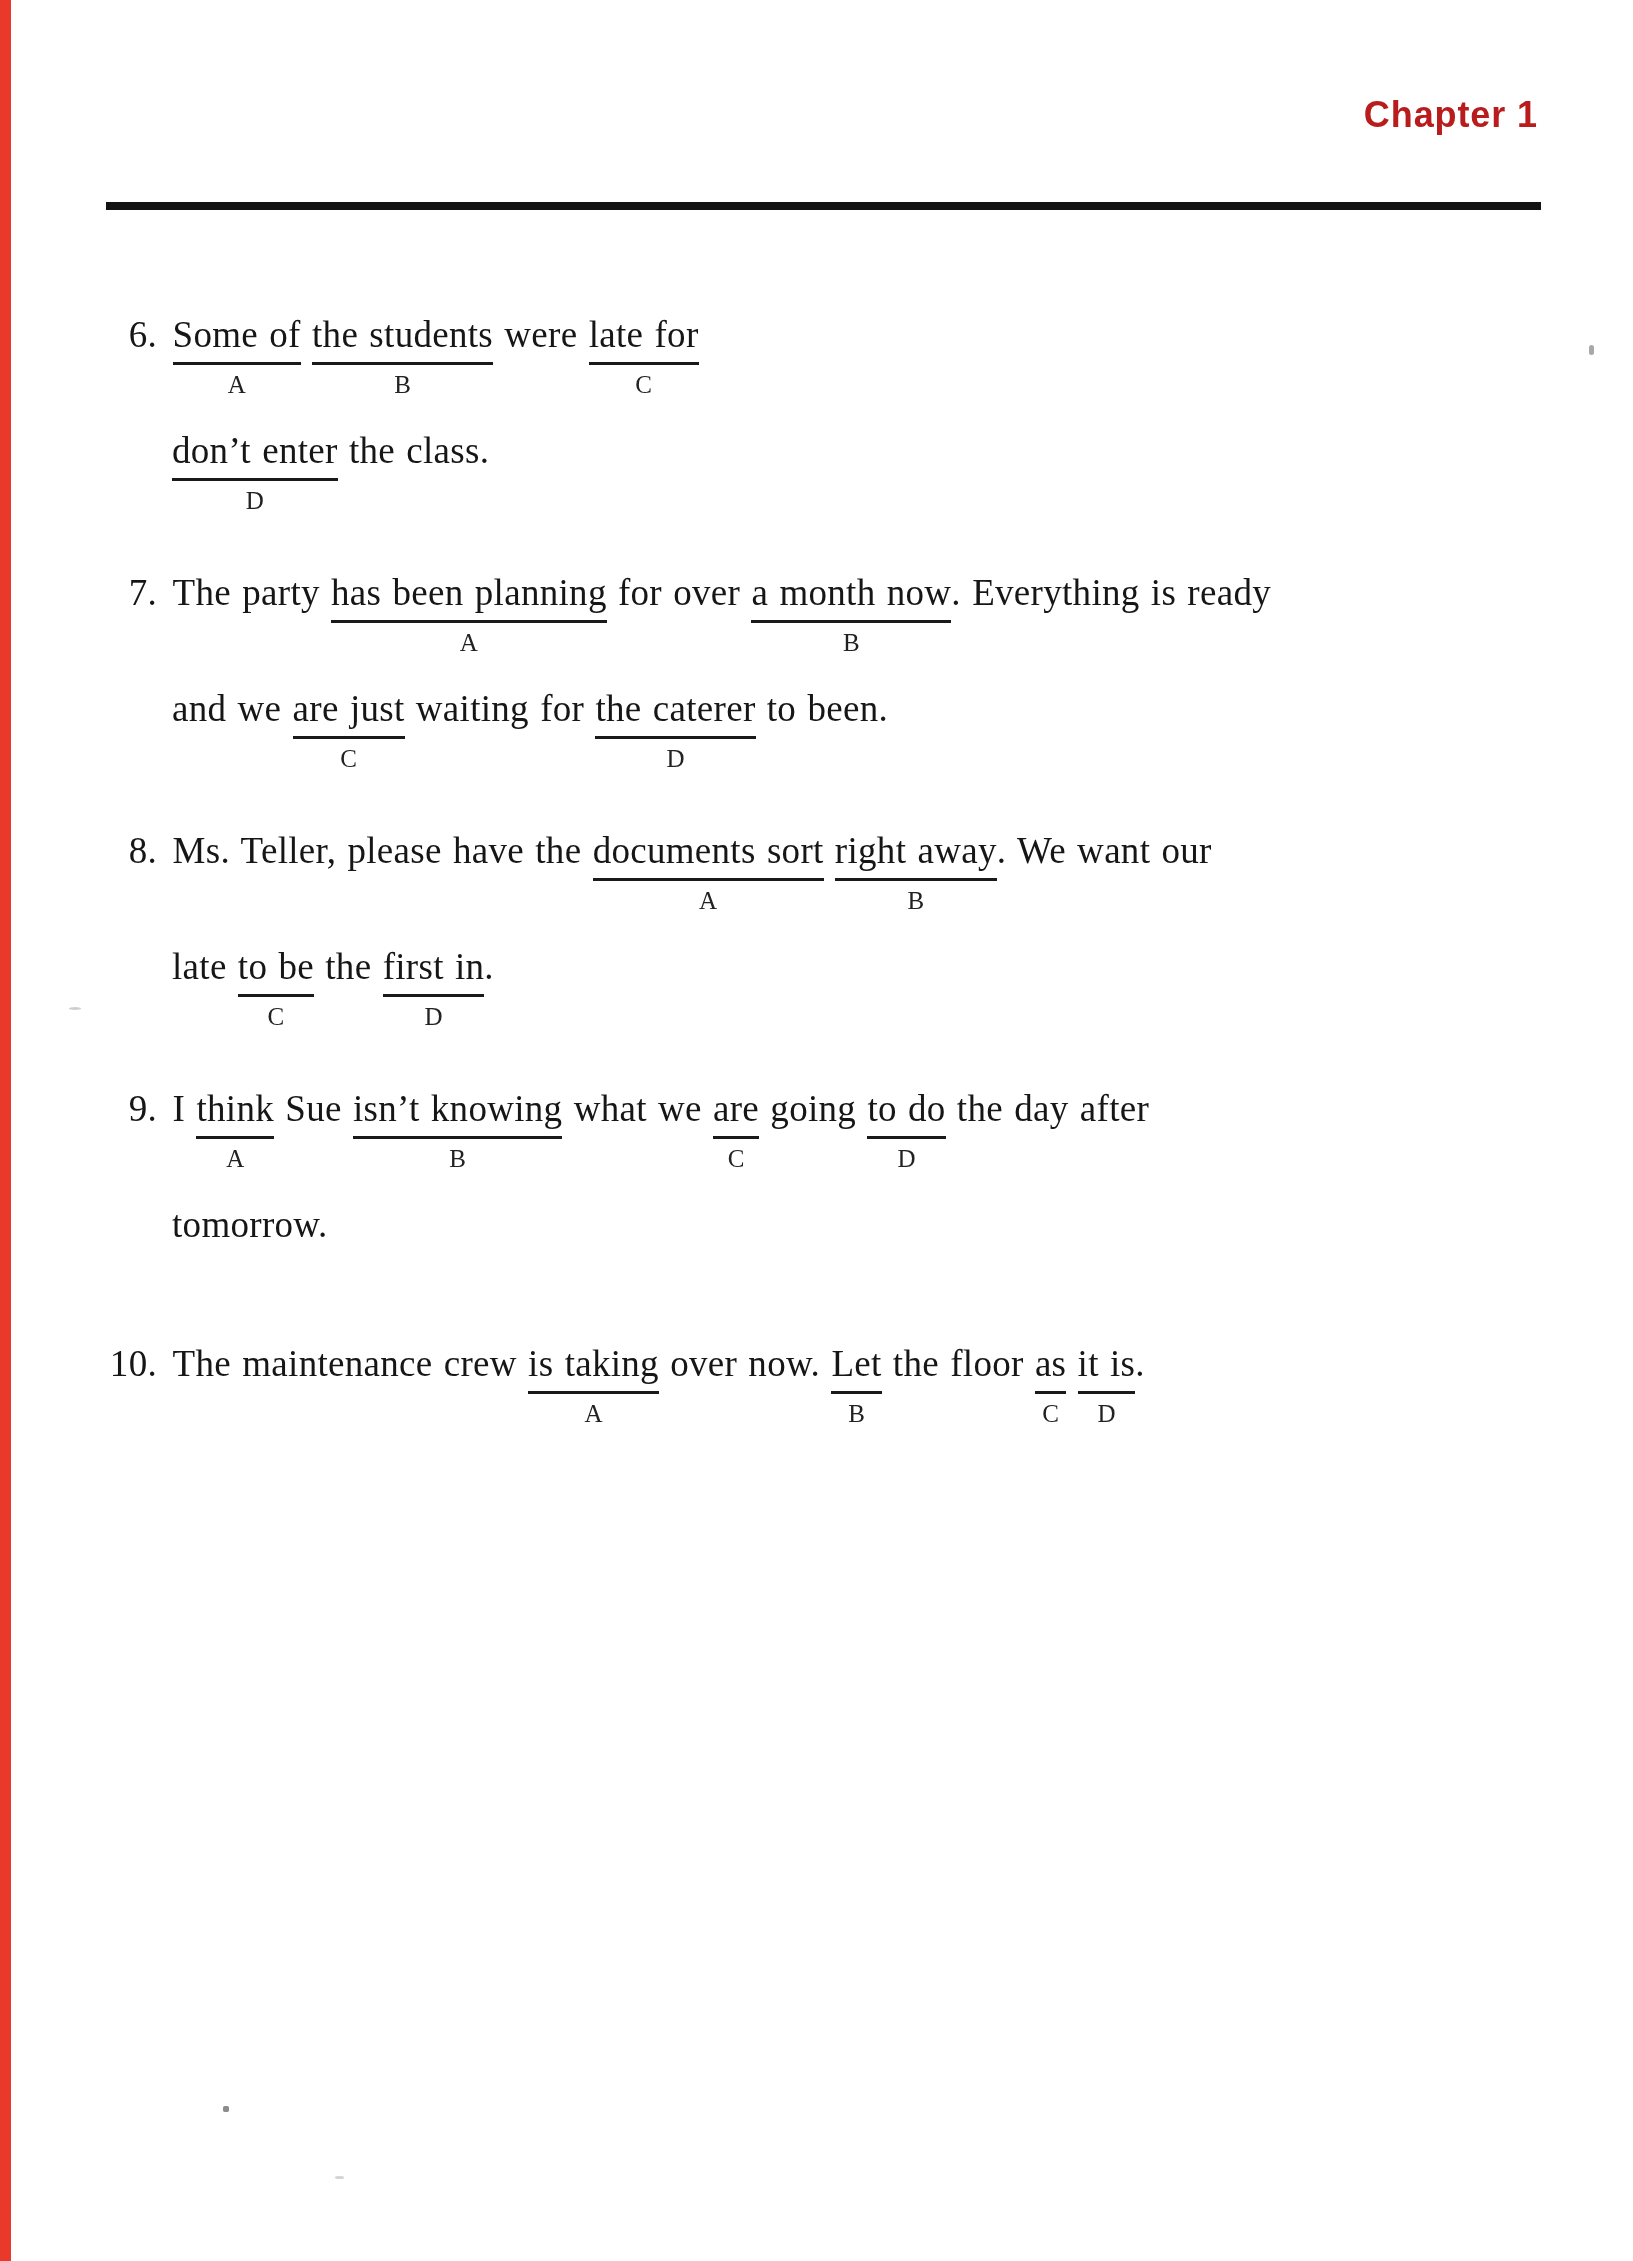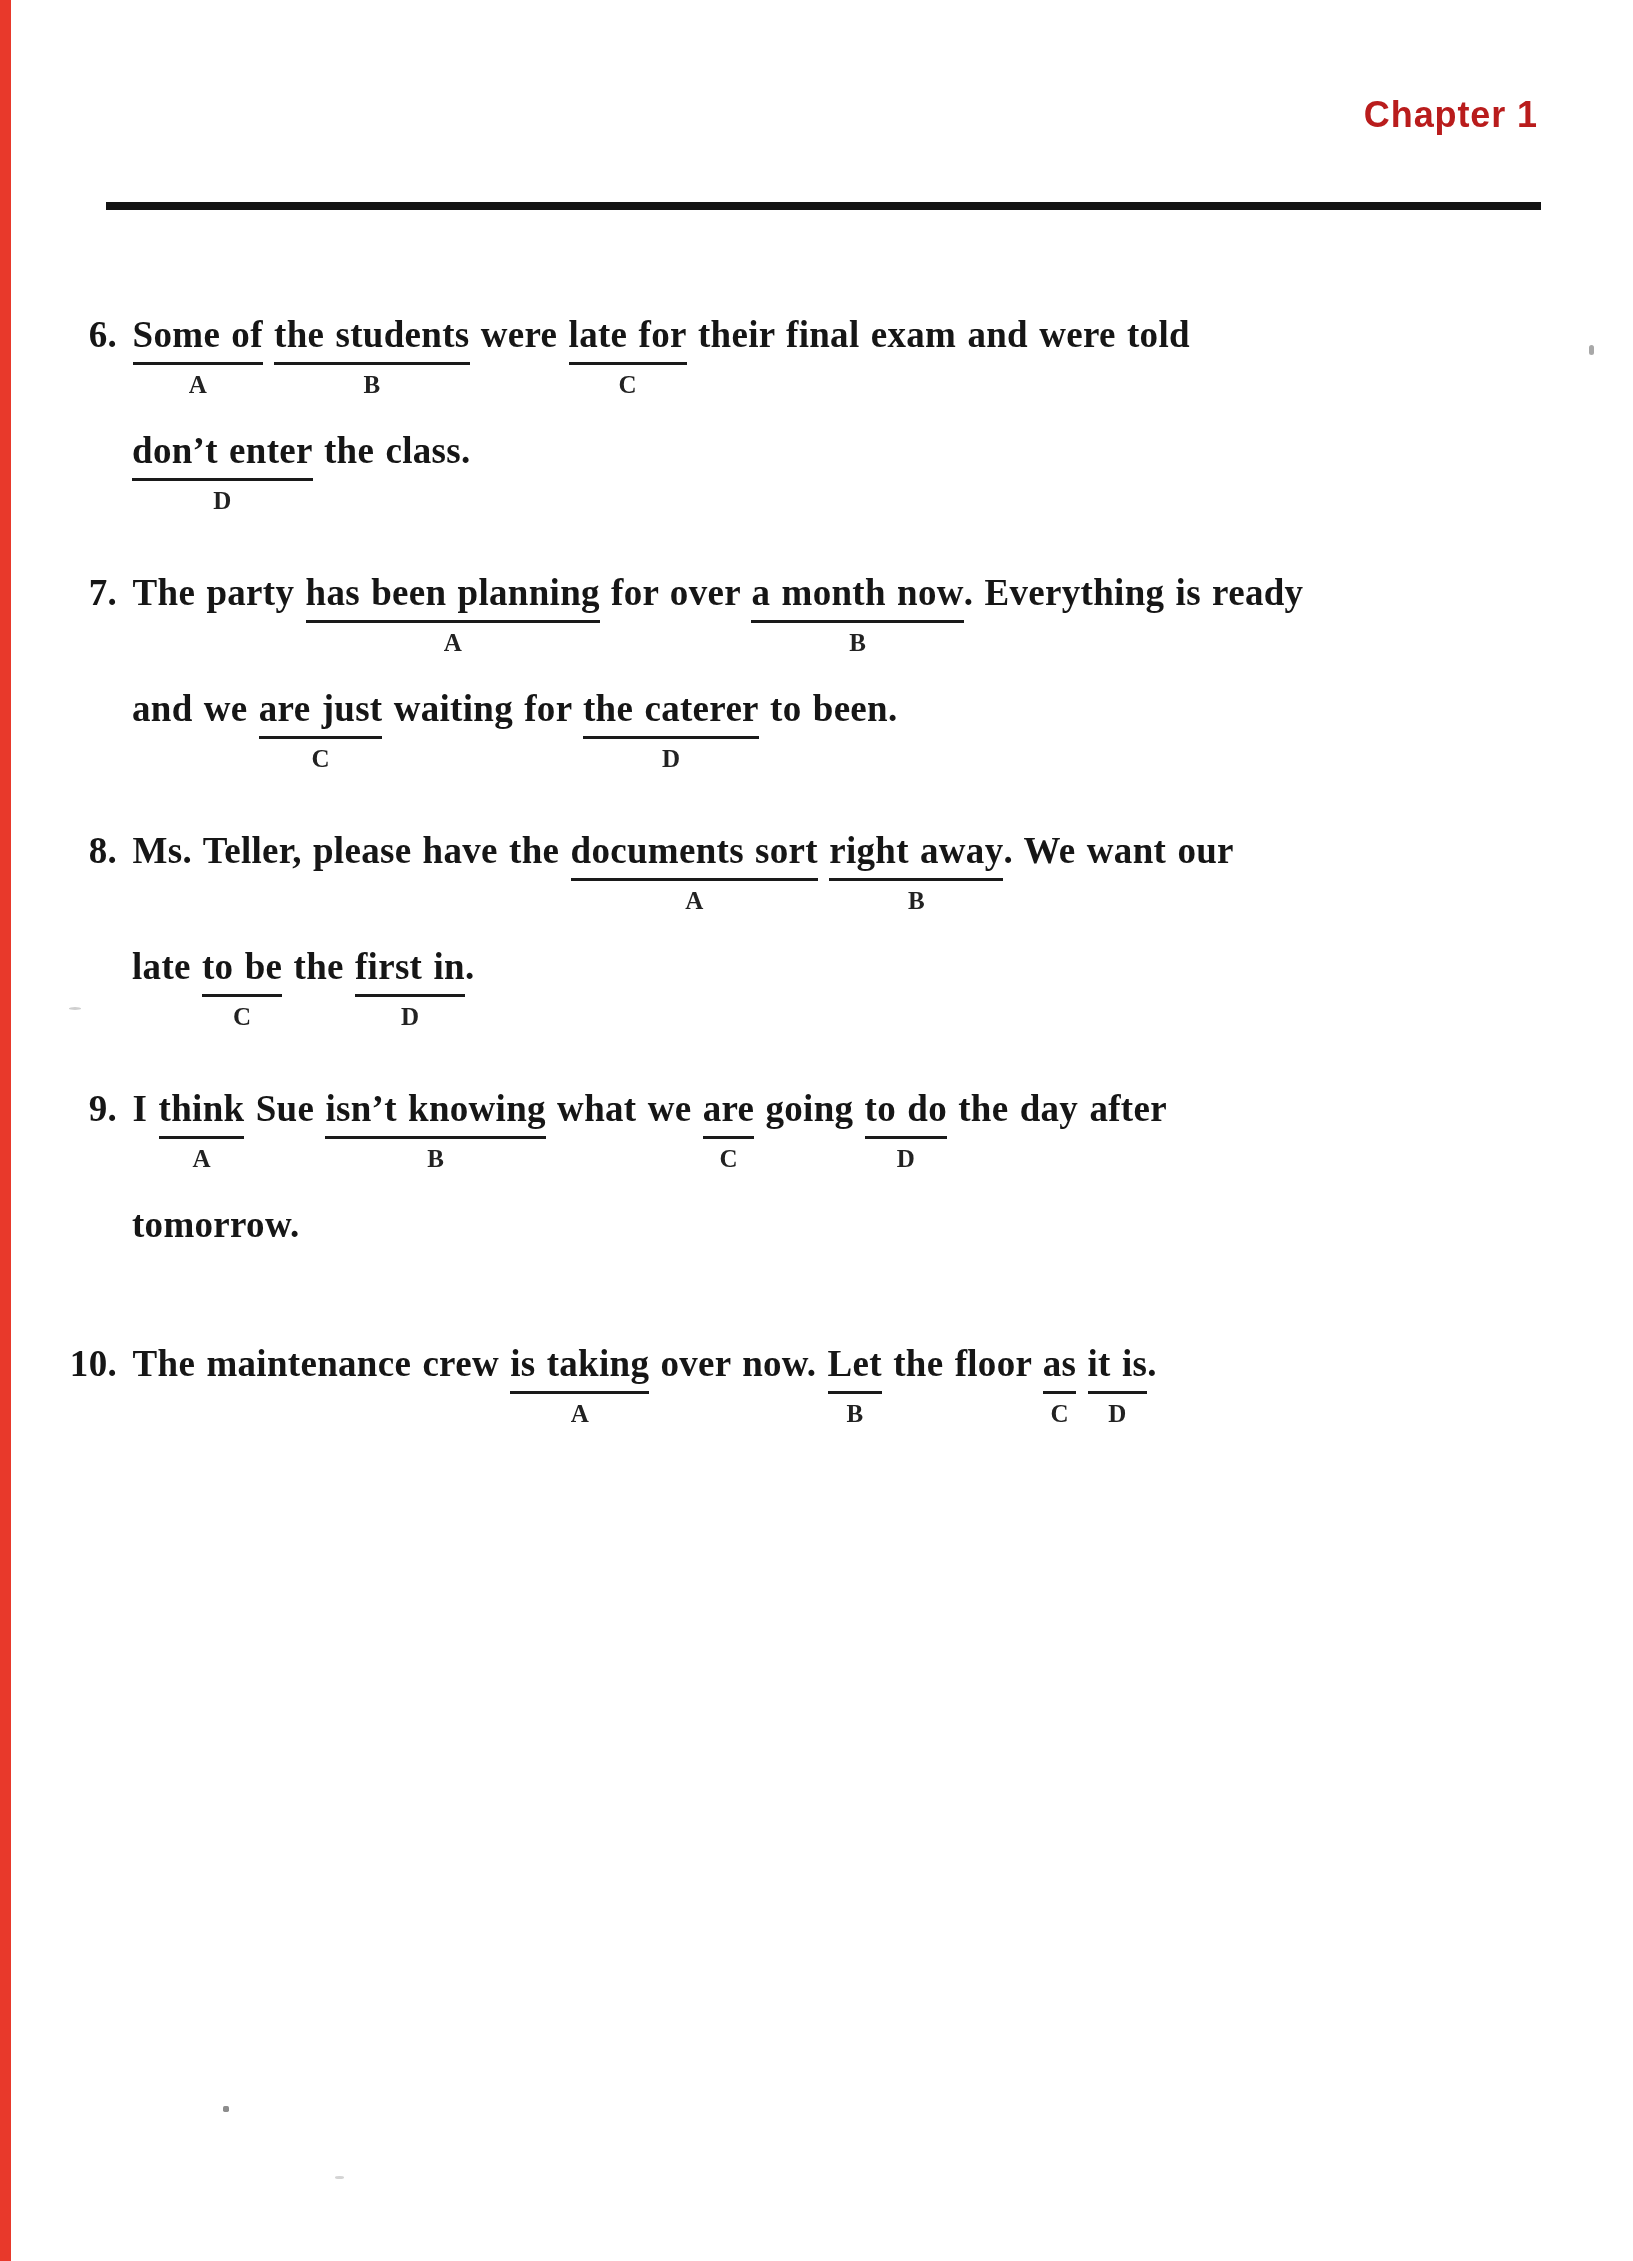--- a/index.html
+++ b/index.html
@@ -20,22 +20,21 @@
     font-family:"Liberation Sans","DejaVu Sans",sans-serif;
     font-weight:700; font-size:36px; letter-spacing:0.9px;
     color:#b91c1c;
   }
   .rule {
     position:absolute; top:202px; left:106px;
     width:1435px; height:7.8px; background:#131313;
   }
   .content {
     position:absolute; top:211px; left:0; width:1532px;
-    padding:97px 78px 0 56px;
-    font-weight:bold;
+    padding:97px 78px 0 96px;
   }
   .question { margin-bottom:85px; }
   .qline {
     position:relative;
     font-size:37px; line-height:54px;
     letter-spacing:0.3px; word-spacing:1.7px;
     white-space:nowrap;
     margin-bottom:59px;
   }
   .qline.plain { margin-bottom:19px; }
@@ -67,21 +66,21 @@
 
 <div class="red-edge"></div>
 
 <div class="chapter">Chapter 1</div>
 
 <div class="rule"></div>
 
 <div class="content">
   <div id="questions">
       <div class="question">
-        <div class="qline"><span class="qnum">6.</span><span class="useg"><span>Some of</span><span class="lbl">A</span></span><span> </span><span class="useg"><span>the students</span><span class="lbl">B</span></span><span> were </span><span class="useg"><span>late for</span><span class="lbl">C</span></span><span> their final exam and were told</span></div>
+        <div class="qline"><span class="qnum">6.</span><span class="useg"><span>Some of</span><span class="lbl">A</span></span><span> </span><span class="useg"><span>the students</span><span class="lbl">B</span></span><span> were </span><span class="useg"><span>late for</span><span class="lbl">C</span></span></div>
         <div class="qline cont"><span class="useg"><span>don’t enter</span><span class="lbl">D</span></span><span> the class.</span></div>
       </div>
       <div class="question">
         <div class="qline"><span class="qnum">7.</span><span>The party </span><span class="useg"><span>has been planning</span><span class="lbl">A</span></span><span> for over </span><span class="useg"><span>a month now</span><span class="lbl">B</span></span><span>. Everything is ready</span></div>
         <div class="qline cont"><span>and we </span><span class="useg"><span>are just</span><span class="lbl">C</span></span><span> waiting for </span><span class="useg"><span>the caterer</span><span class="lbl">D</span></span><span> to been.</span></div>
       </div>
       <div class="question">
         <div class="qline"><span class="qnum">8.</span><span>Ms. Teller, please have the </span><span class="useg"><span>documents sort</span><span class="lbl">A</span></span><span> </span><span class="useg"><span>right away</span><span class="lbl">B</span></span><span>. We want our</span></div>
         <div class="qline cont"><span>late </span><span class="useg"><span>to be</span><span class="lbl">C</span></span><span> the </span><span class="useg"><span>first in</span><span class="lbl">D</span></span><span>.</span></div>
       </div>

